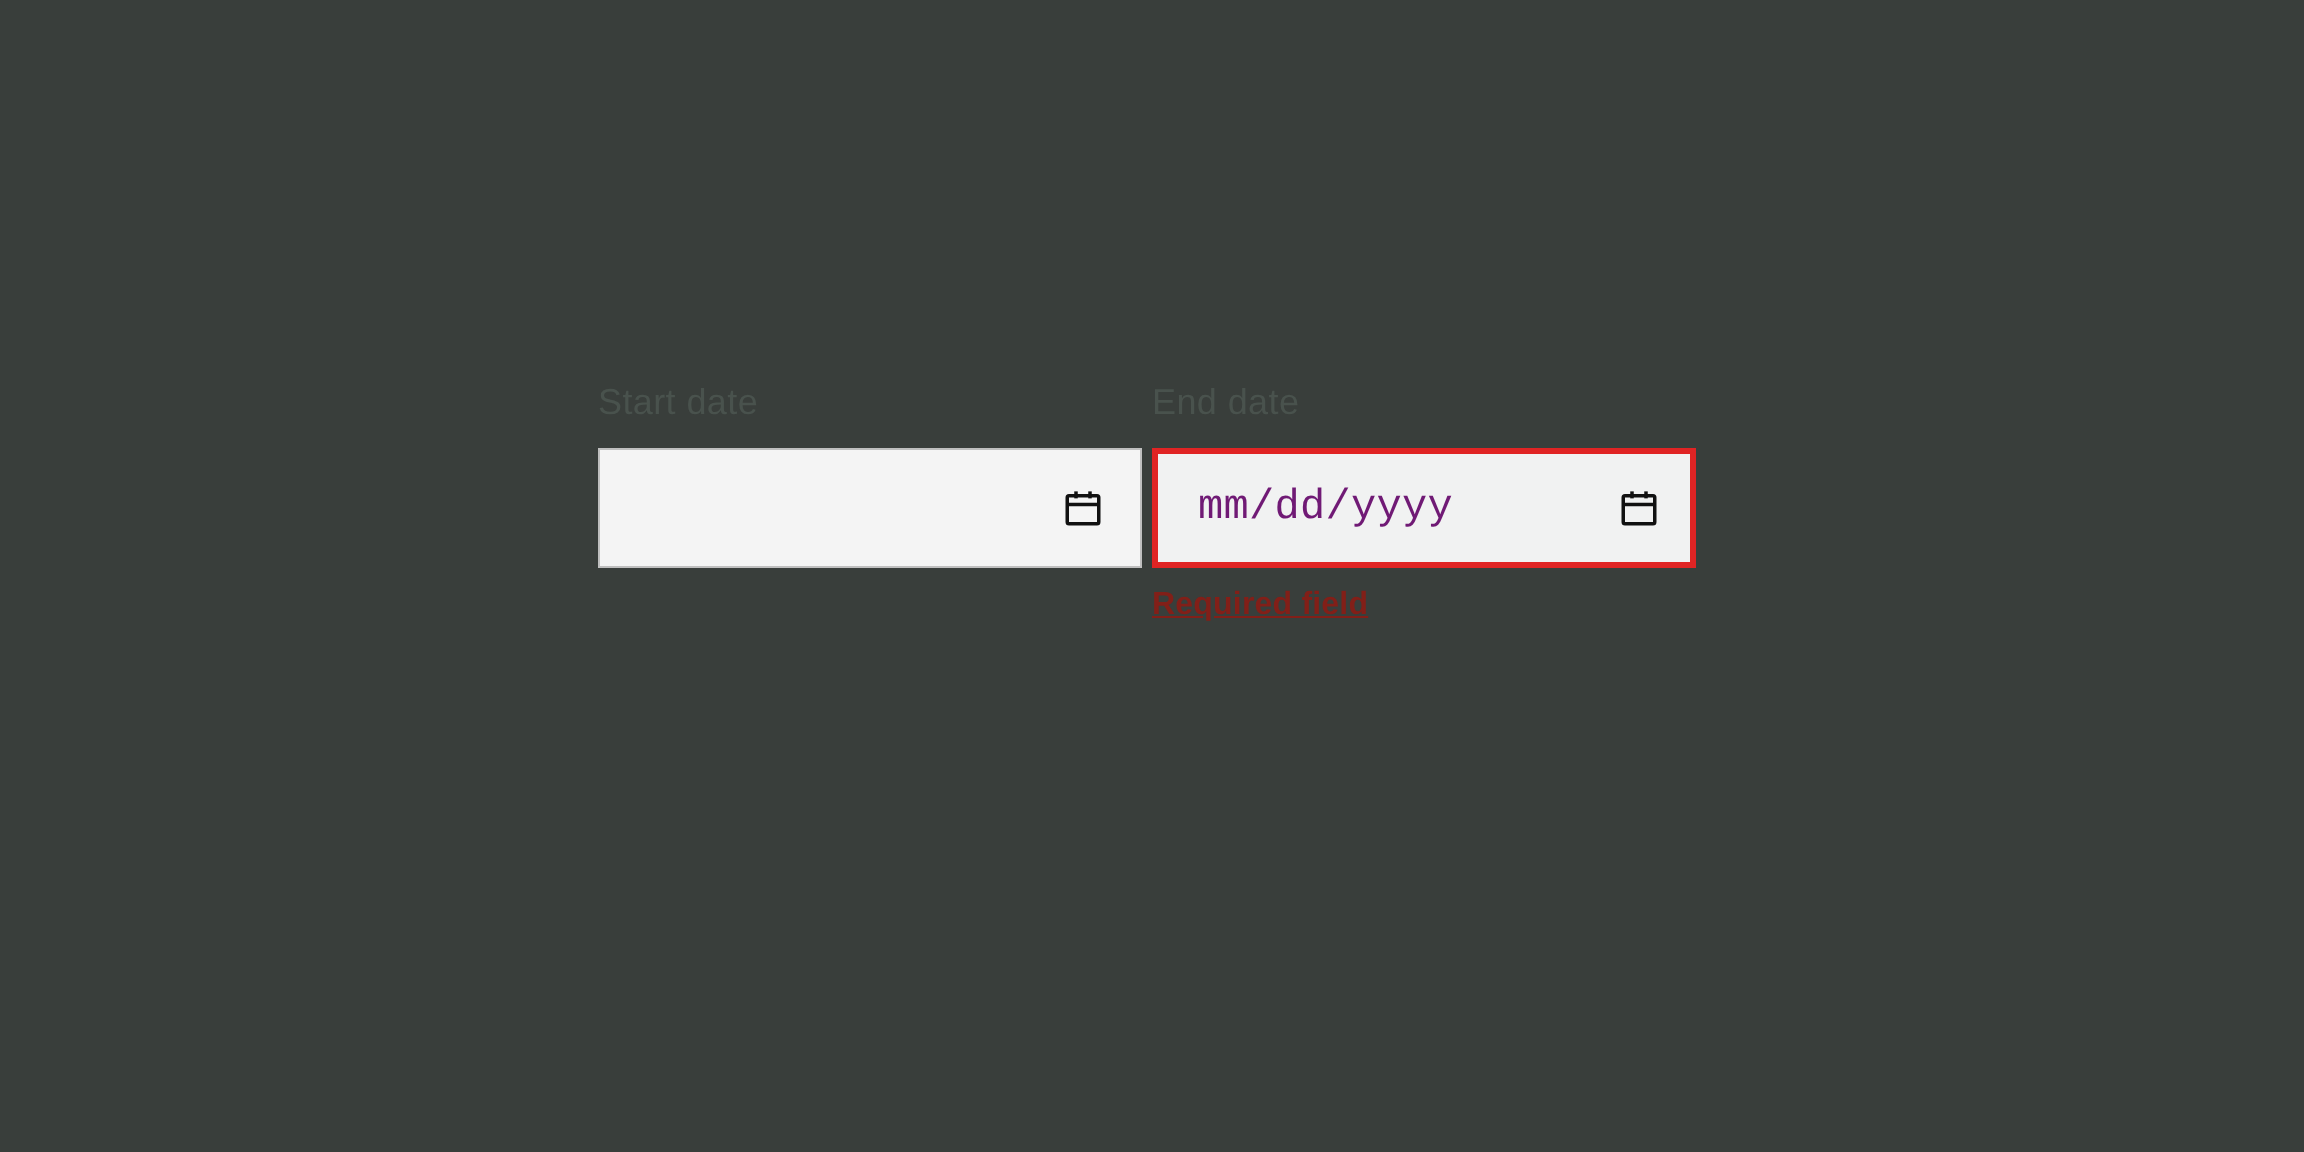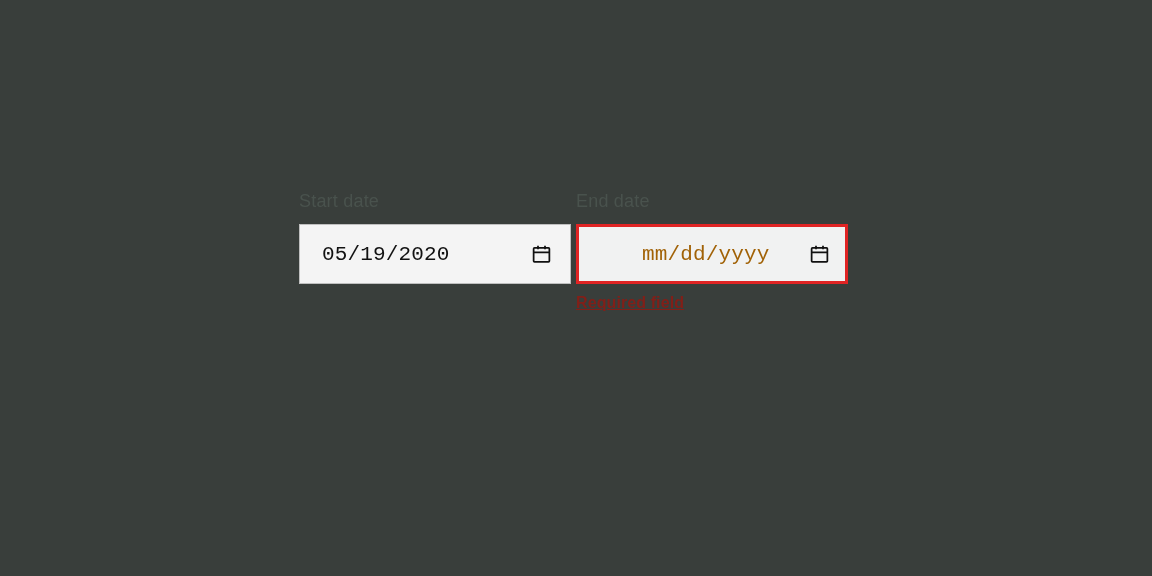--- a/index.html
+++ b/index.html
@@ -36,22 +36,21 @@
     background:#f1f2f2;
     padding:0 13px 0 20px; 
   }
   .date-text{
     font-family:"SFMono-Regular","Consolas","Menlo","Courier New",monospace;
     font-size:21px;
     letter-spacing:.15px;
     color:#111;
   }
   .date-text.placeholder{
-    color:#a16207;
-    margin-left:43px;
+    color:#701a75;
   }
   .cal-icon{
     position:absolute;
     right:18px;
     top:50%;
     transform:translateY(-50%);
     width:21px;
     height:21px;
     color:#111;
   }
@@ -72,21 +71,20 @@
   #endField{ left:576px; top:191px; }
 </style>
 </head>
 <body>
 
 <div class="stage">
 
   <div id="startField" class="field">
     <div id="startLabel" class="label">Start date</div>
     <div class="input-box">
-      <span class="date-text">05/19/2020</span>
       <span class="cal-icon">
         <svg viewBox="0 0 24 24" width="21" height="21" fill="none" stroke="currentColor" stroke-width="2">
           <rect x="3" y="5" width="18" height="16" rx="1"></rect>
           <line x1="3" y1="10" x2="21" y2="10"></line>
           <line x1="8" y1="2.5" x2="8" y2="6.5"></line>
           <line x1="16" y1="2.5" x2="16" y2="6.5"></line>
         </svg>
       </span>
     </div>
   </div>

